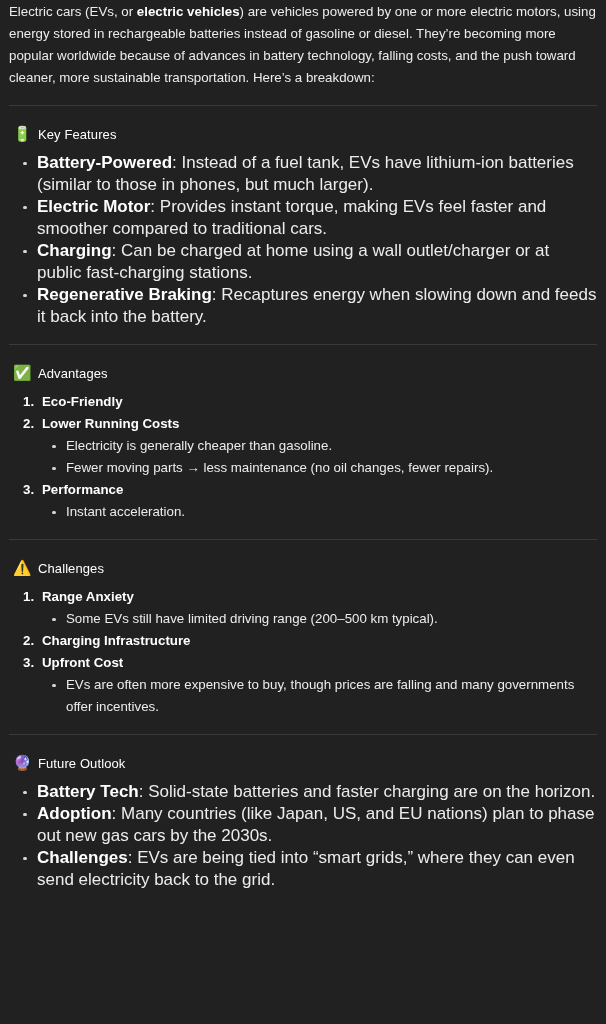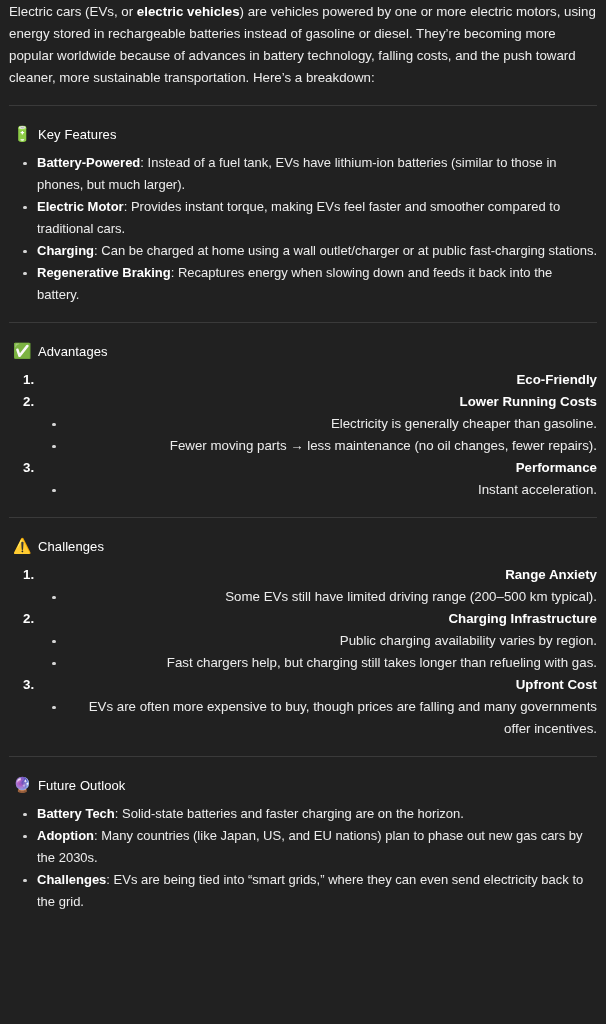--- a/index.html
+++ b/index.html
@@ -60,21 +60,21 @@
   }
 
   ul.bullets {
     list-style: none;
     margin: 0;
     padding: 0;
   }
   ul.bullets > li {
     position: relative;
     padding-left: 28px;
-    font-size: 13px;
+    font-size: 17px;
     line-height: 22px;
     margin-bottom: 0px;
     color: #ececec;
   }
   ul.bullets > li::before {
     content: "";
     position: absolute;
     left: 14px;
     top: 9.5px;
     width: 3.5px;
@@ -82,21 +82,20 @@
     border-radius: 50%;
     background: #d6d6d6;
   }
   ul.bullets > li .lbl { font-weight: bold; color: #ffffff; }
 
   ol.numbered {
     list-style: none;
     margin: 0;
     padding: 0;
     counter-reset: olnum;
-    text-align: right;
   }
   ol.numbered > li.num-item {
     counter-increment: olnum;
     position: relative;
     padding-left: 33px;
     font-size: 13.3px;
     line-height: 22px;
     font-weight: bold;
     color: #ffffff;
     margin-bottom: 0;
@@ -176,24 +175,21 @@
       <hr class="divider">
       <div class="section">
         <div class="section-head">
           <span class="section-emoji">⚠️</span>
           <span class="section-title">Challenges</span>
         </div>
         <ol class="numbered">
           <li class="num-item"><span>Range Anxiety</span><ul class="sub">
               <li>Some EVs still have limited driving range (200–500 km typical).</li>
             </ul></li>
-          <li class="num-item"><span>Charging Infrastructure</span><ul class="sub">
-              <li>Public charging availability varies by region.</li>
-              <li>Fast chargers help, but charging still takes longer than refueling with gas.</li>
-            </ul></li>
+          <li class="num-item"><span>Charging Infrastructure</span></li>
           <li class="num-item"><span>Upfront Cost</span><ul class="sub">
               <li>EVs are often more expensive to buy, though prices are falling and many governments offer incentives.</li>
             </ul></li>
         </ol>
       </div>
       <hr class="divider">
       <div class="section">
         <div class="section-head">
           <span class="section-emoji">🔮</span>
           <span class="section-title">Future Outlook</span>

